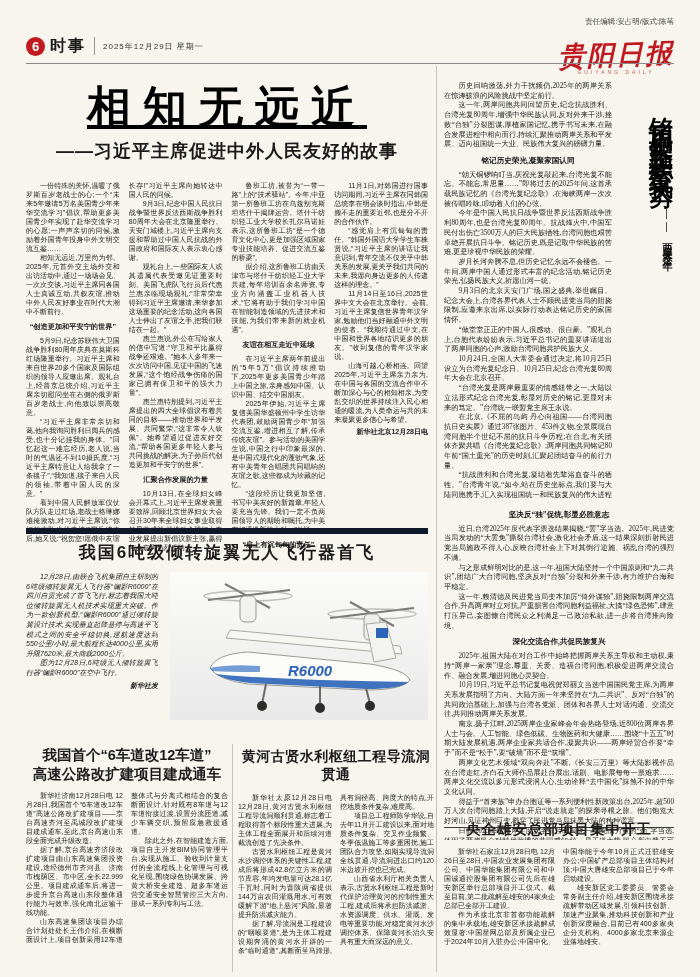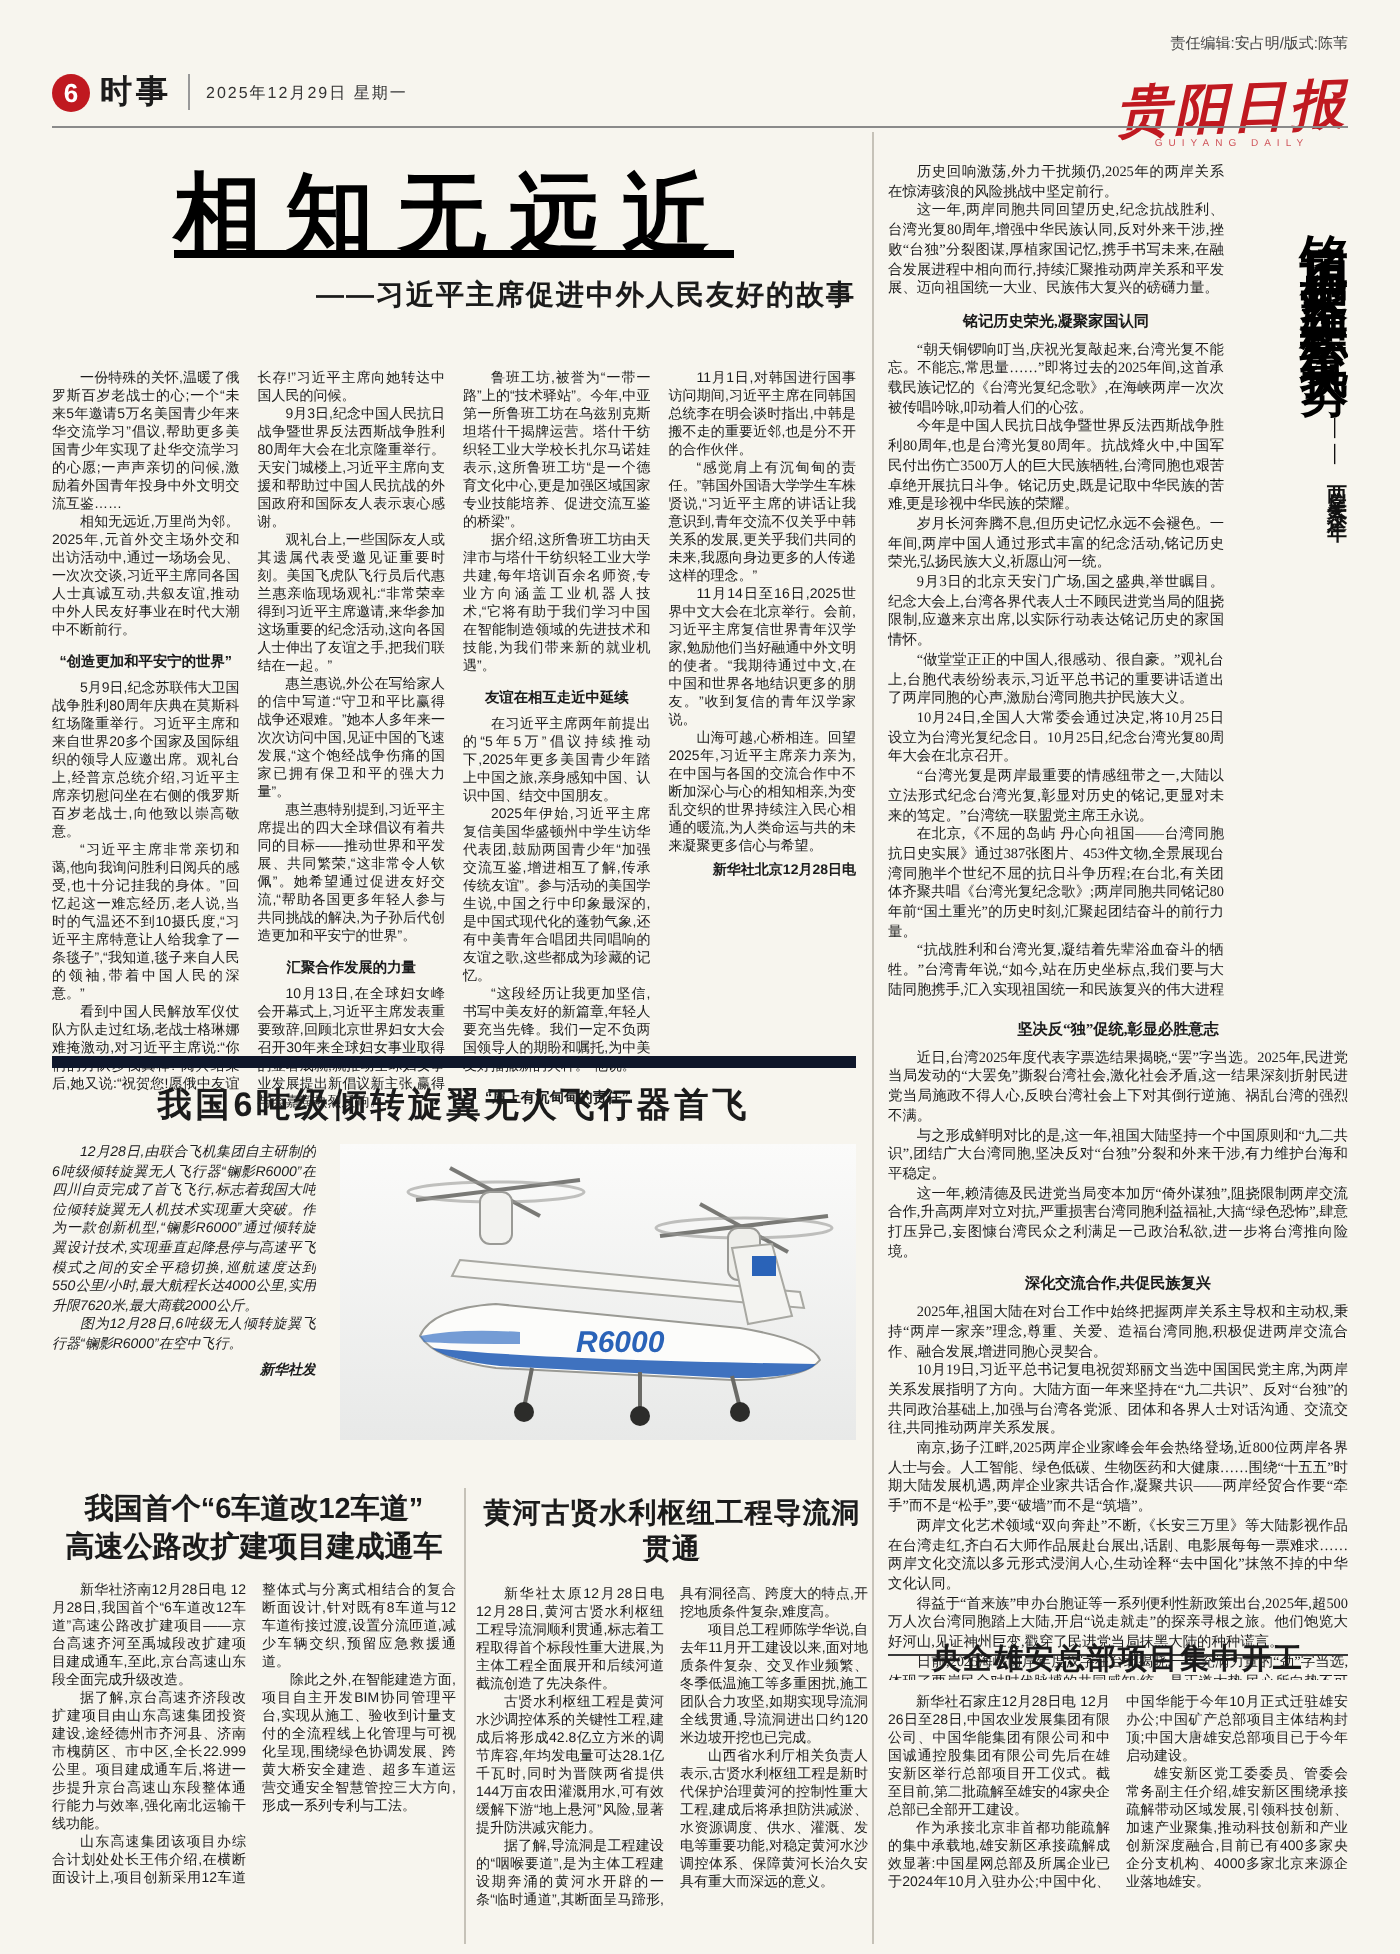--- a/index.html
+++ b/index.html
@@ -23,21 +23,21 @@
   .rule-dark{background:#3a3a3a;height:1px;}
   .rule-v{background:#c6c2b8;width:1px;}
   
   .t-p{margin:0;text-indent:2em;text-align:justify;}
   .t-h{font-weight:bold;text-align:center;margin:6px 0 5px 0;}
   .t-sig{text-align:right;font-weight:bold;margin-top:3px;}
   
   #lead{left:26px;top:70px;width:402px;height:476px;}
   .lead-title{font-size:44px;font-weight:900;text-align:center;letter-spacing:12px;
               margin:8px 0 2px 0;color:#000;text-decoration:underline;}
-  .lead-sub{font-size:14px;font-weight:bold;text-align:right;letter-spacing:1px;margin-bottom:28px;}
+  .lead-sub{font-size:18px;font-weight:bold;text-align:center;letter-spacing:1px;margin-bottom:18px;}
   .lead-cols{column-count:4;column-gap:9px;height:372px;overflow:hidden;
              font-size:7px;line-height:9px;column-fill:auto;}
   .lead-cols .t-h{font-size:7.2px;}
   
   #strait{left:444px;top:82px;width:230px;height:758px;overflow:hidden;font-family:Liberation Serif, serif;}
   .strait-top{display:flex;height:418px;overflow:hidden;}
   .strait-text{flex:1;font-size:7.2px;line-height:9.7px;overflow:hidden;padding-right:6px;}
   .vhead{writing-mode:vertical-rl;display:flex;align-items:flex-start;width:56px;padding-top:16px;}
   .vh-main{font-size:24px;font-weight:900;letter-spacing:5px;line-height:1.1;color:#000;}
   .vh-sub{font-size:10px;font-weight:bold;letter-spacing:3px;margin-top:40px;color:#111;}

